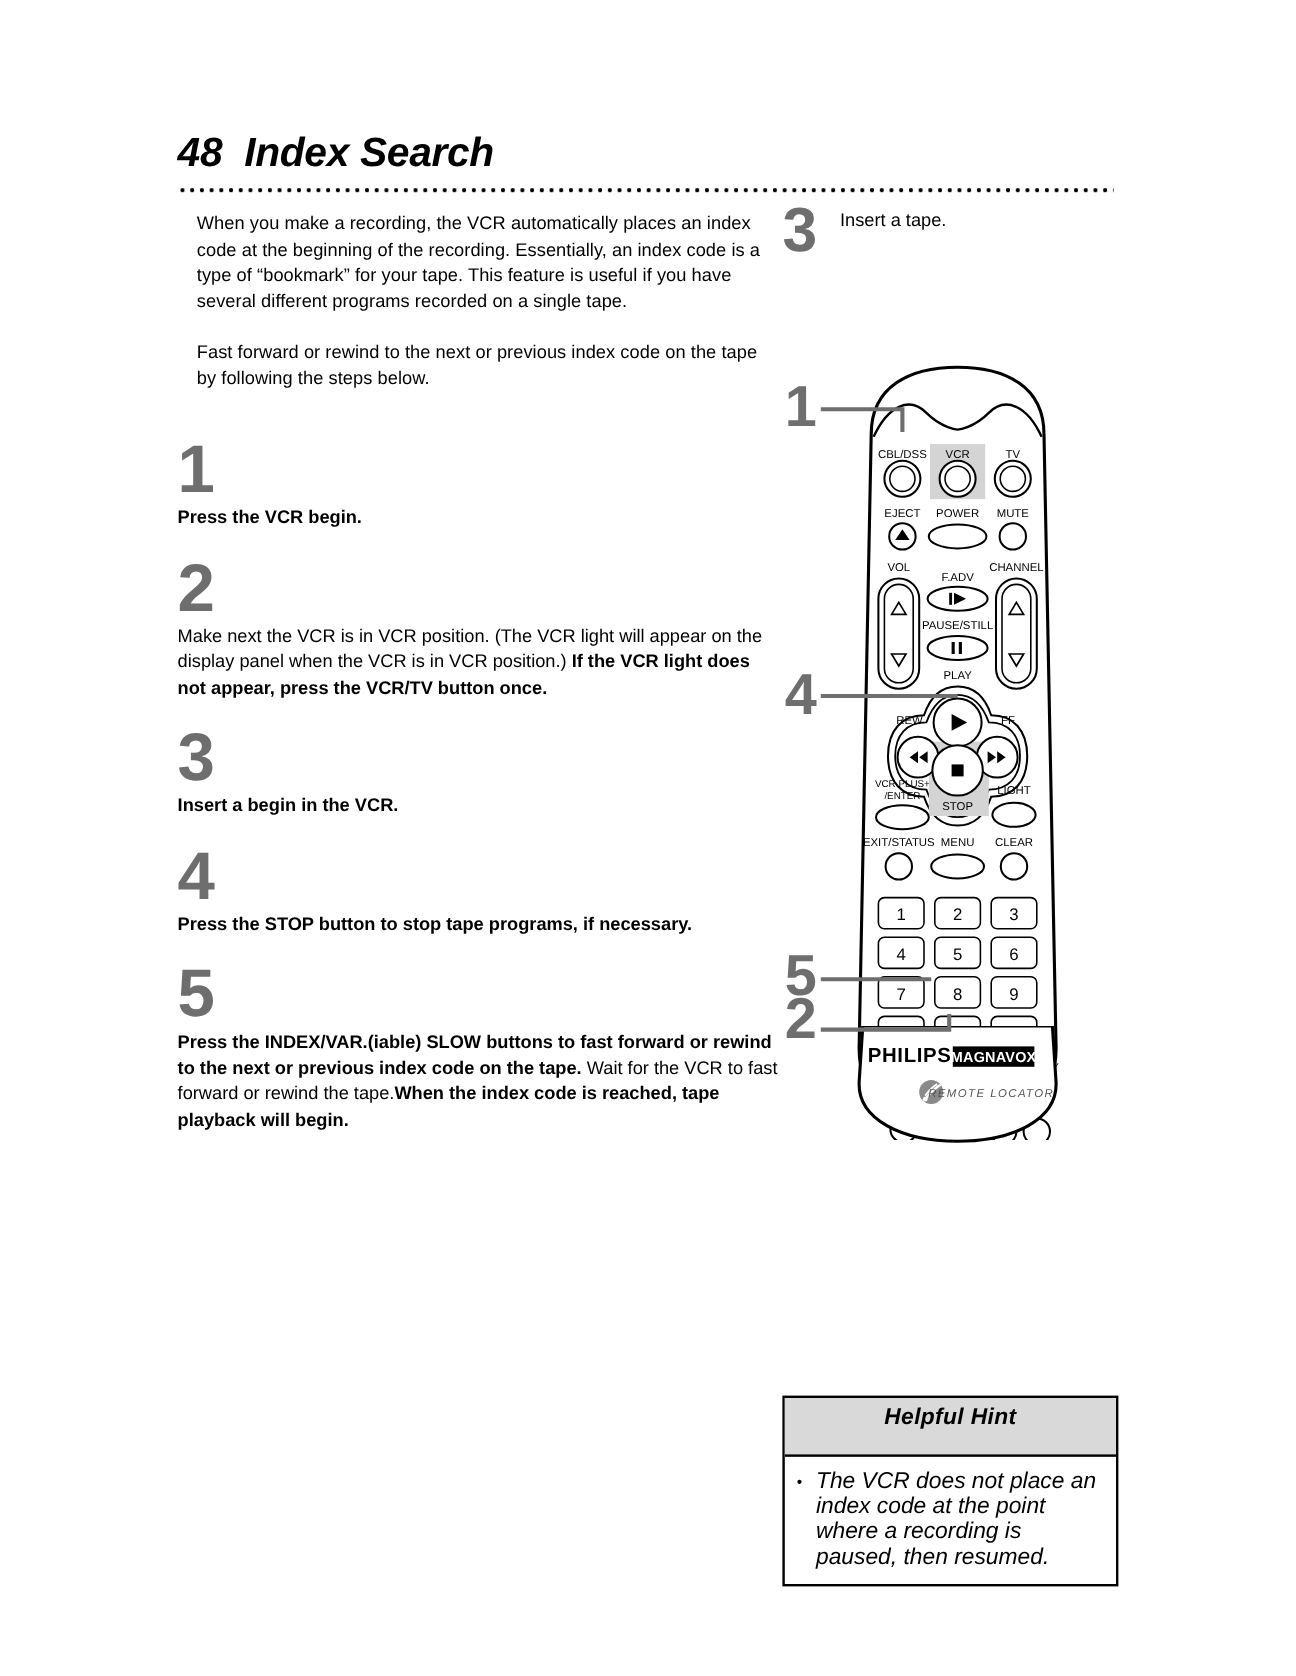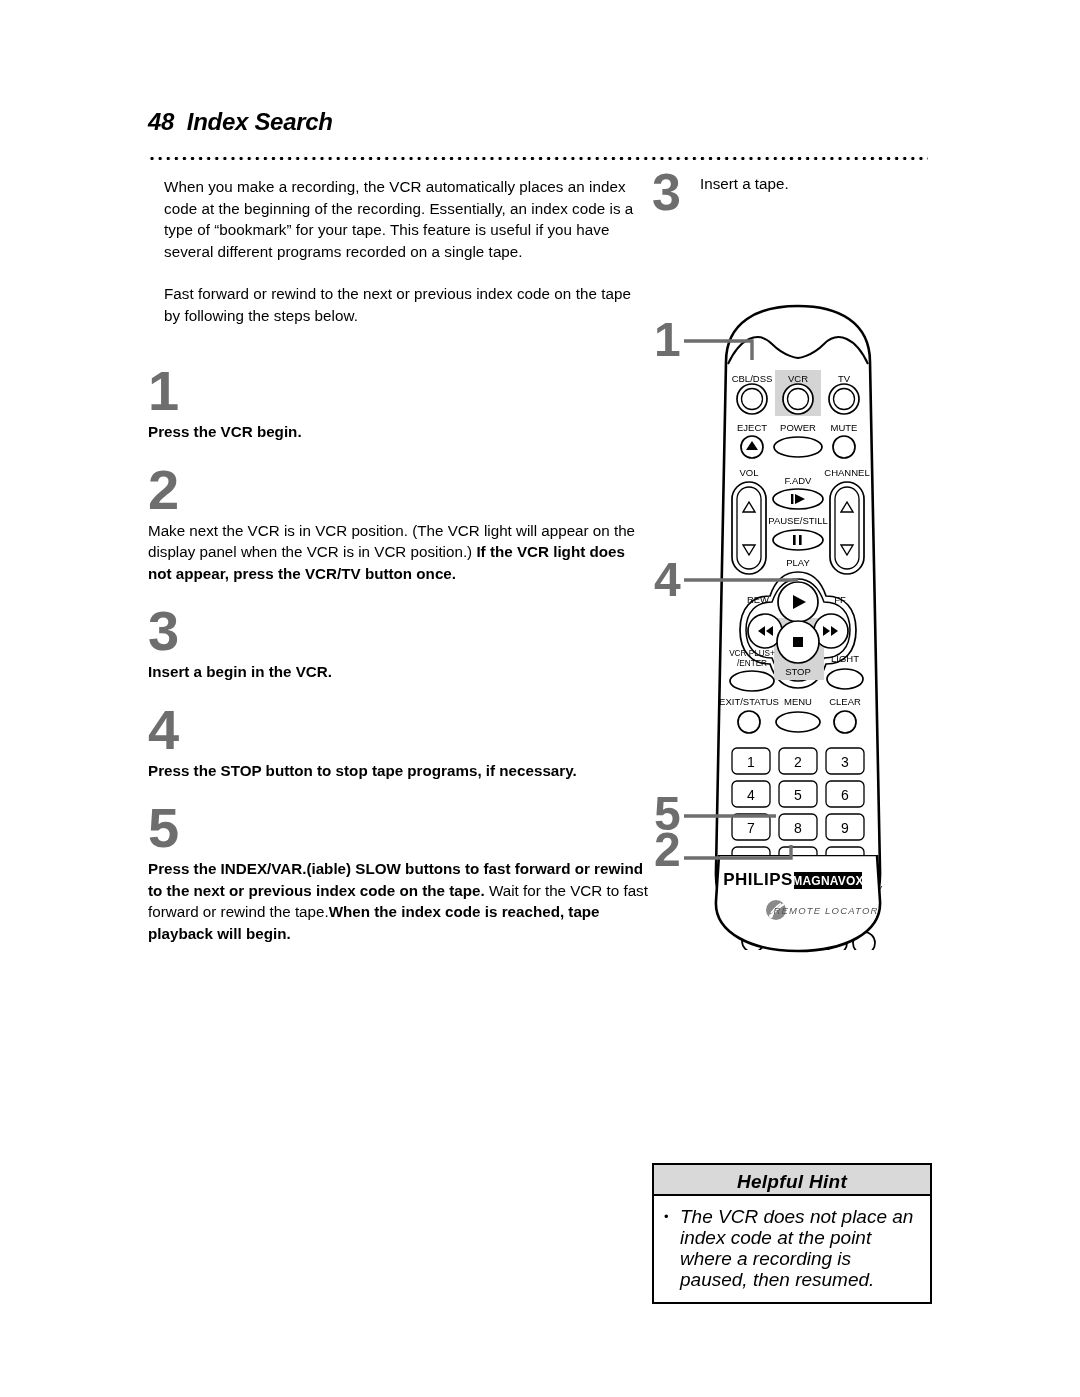--- a/index.html
+++ b/index.html
@@ -14,21 +14,21 @@
     font-family: "Liberation Sans", sans-serif;
     color: #000;
     overflow: hidden;
   }
 
   
   #page-title {
     position: absolute;
     left: 148px;
     top: 108px;
-    font-size: 24px;
+    font-size: 34px;
     font-weight: bold;
     font-style: italic;
     letter-spacing: -0.3px;
     white-space: pre;
   }
   #title-rule {
     position: absolute;
     left: 148px;
     top: 156px;
     width: 780px;
@@ -130,21 +130,21 @@
     border: 2px solid #000;
     background: #fff;
   }
   #hint-head {
     background: #d9d9d9;
     border-bottom: 2px solid #000;
     text-align: center;
     font-size: 19px;
     font-weight: bold;
     font-style: italic;
-    padding: 6px 0 1px 0;
+    padding: 6px 0 19px 0;
     letter-spacing: 0.3px;
   }
   #hint-body {
     display: flex;
     padding: 10px 12px 12px 10px;
   }
   #hint-bullet {
     width: 16px;
     font-size: 13px;
     line-height: 21px;

